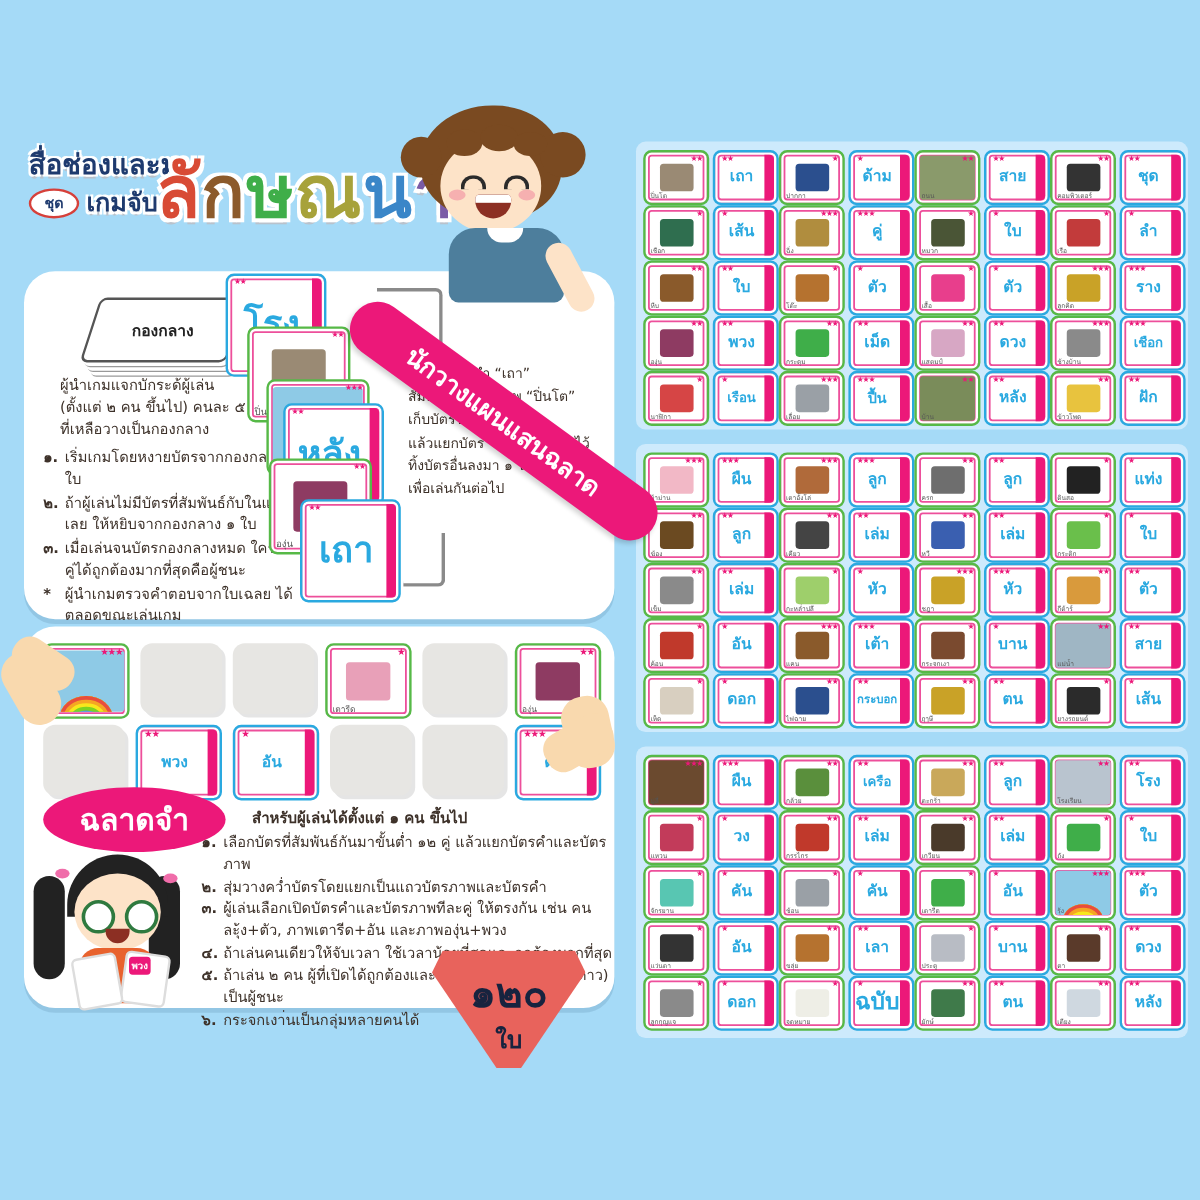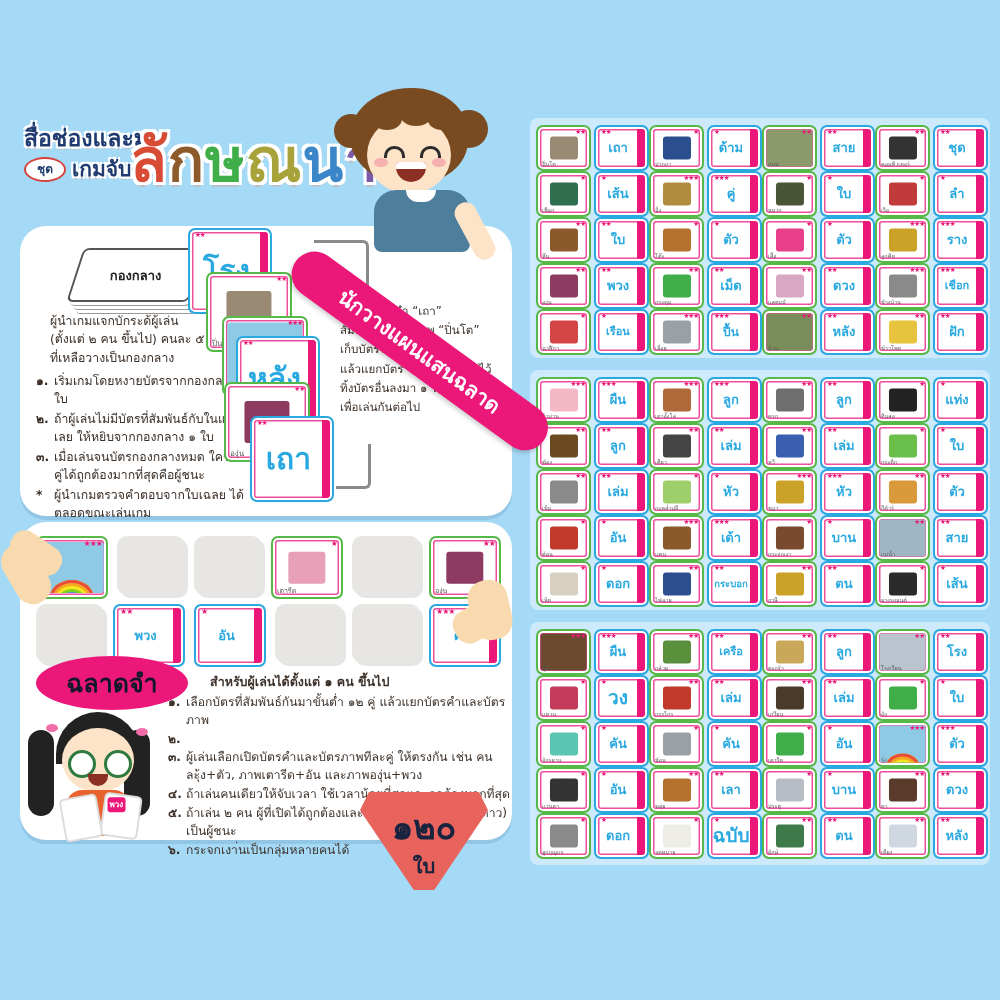--- a/index.html
+++ b/index.html
@@ -72,21 +72,21 @@
   .g-row{display:flex;justify-content:space-between;}
   .pair{display:flex;gap:3px;}
   .sm{width:51px;height:42px;}
   
   .slotrow{display:flex;gap:9px;left:16px;}
   .slot{width:68px;height:59px;background:#e7e6e3;border-radius:10px;box-shadow:3px 3px 0 rgba(0,0,0,.10);}
   .md{width:68px;height:59px;}
   .md .word{font-size:21px;}
   .md .stars{font-size:8px;}
   .badge-smart{left:16px;top:134px;width:152px;height:54px;background:#ec1879;border-radius:50%;
-     display:flex;align-items:center;justify-content:center;color:#0f172a;font-size:25px;font-weight:bold;z-index:3;}
+     display:flex;align-items:center;justify-content:center;color:#ffffff;font-size:25px;font-weight:bold;z-index:3;}
   .subtitle{left:190px;top:150px;font-size:12.5px;font-weight:bold;}
   .steps2{left:148px;top:172px;width:348px;font-size:12.2px;line-height:1.46;}
   .count-badge{left:360px;top:792px;width:128px;height:102px;background:#e8635c;
      clip-path:polygon(7% 0,93% 0,100% 18%,58% 96%,42% 96%,0 18%);z-index:8;
      display:flex;flex-direction:column;align-items:center;color:#17233f;font-weight:bold;}
   .count-num{font-size:34px;margin-top:8px;}
   .count-unit{font-size:20px;margin-top:-4px;}
   
   .hand{background:#f9d9ae;border-radius:14px;z-index:4;}
   .hand-l1{left:8px;top:538px;width:56px;height:30px;transform:rotate(34deg);}
@@ -259,20 +259,21 @@
       </div>
     <div class="abs badge-smart">ฉลาดจำ</div>
     <div class="abs subtitle">สำหรับผู้เล่นได้ตั้งแต่ ๑ คน ขึ้นไป</div>
     <div class="abs txt steps2" id="p2-steps">
         <div class="step">
           <div class="n">๑.</div>
           <div class="t">เลือกบัตรที่สัมพันธ์กันมาขั้นต่ำ ๑๒ คู่  แล้วแยกบัตรคำและบัตรภาพ</div>
         </div>
         <div class="step">
           <div class="n">๒.</div>
+          <div class="t">สุ่มวางคว่ำบัตรโดยแยกเป็นแถวบัตรภาพและบัตรคำ</div>
         </div>
         <div class="step">
           <div class="n">๓.</div>
           <div class="t">ผู้เล่นเลือกเปิดบัตรคำและบัตรภาพทีละคู่ ให้ตรงกัน เช่น คนละุ้ง+ตัว, ภาพเตารีด+อัน และภาพองุ่น+พวง</div>
         </div>
         <div class="step">
           <div class="n">๔.</div>
           <div class="t">ถ้าเล่นคนเดียวให้จับเวลา ใช้เวลาน้อยที่สุดและถูกต้องมากที่สุด</div>
         </div>
         <div class="step">
@@ -871,21 +872,21 @@
       <div class="g-row">
         <div class="pair">
           <div class="icard sm">
             <div class="thumb" style="background: rgb(194, 59, 90); width: 55%; height: 55%;"></div>
             <div class="stars">★</div>
             <div class="cap">แหวน</div>
           </div>
           <div class="wcard sm">
             <div class="strip"></div>
             <div class="stars">★</div>
-            <div class="word" style="font-size: 19px;">วง</div>
+            <div class="word" style="font-size: 13px;">วง</div>
           </div>
         </div>
         <div class="pair">
           <div class="icard sm">
             <div class="thumb" style="background: rgb(192, 57, 43); width: 55%; height: 55%;"></div>
             <div class="stars">★★</div>
             <div class="cap">กรรไกร</div>
           </div>
           <div class="wcard sm">
             <div class="strip"></div>

